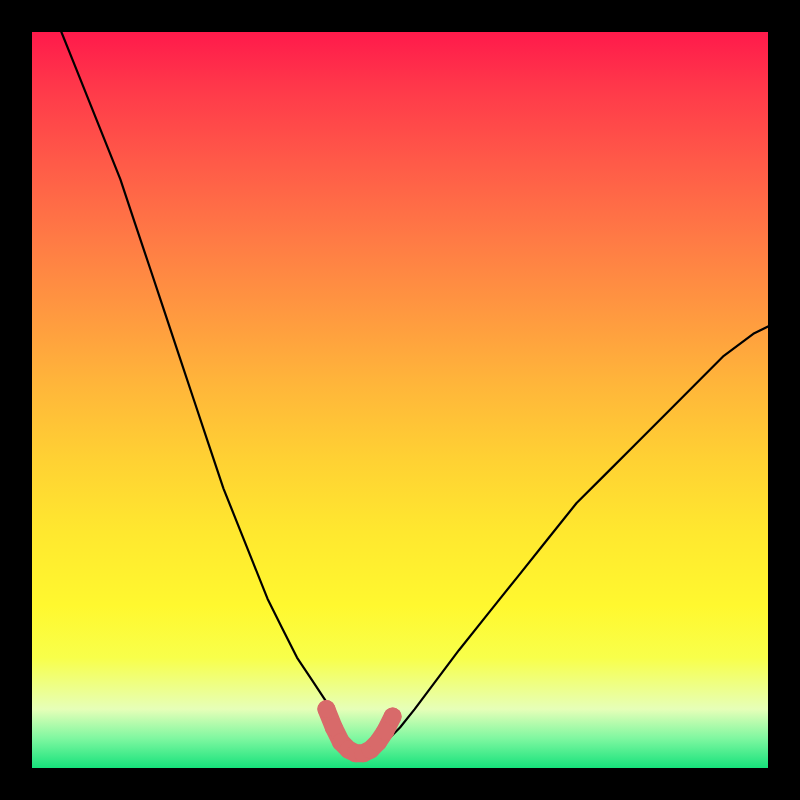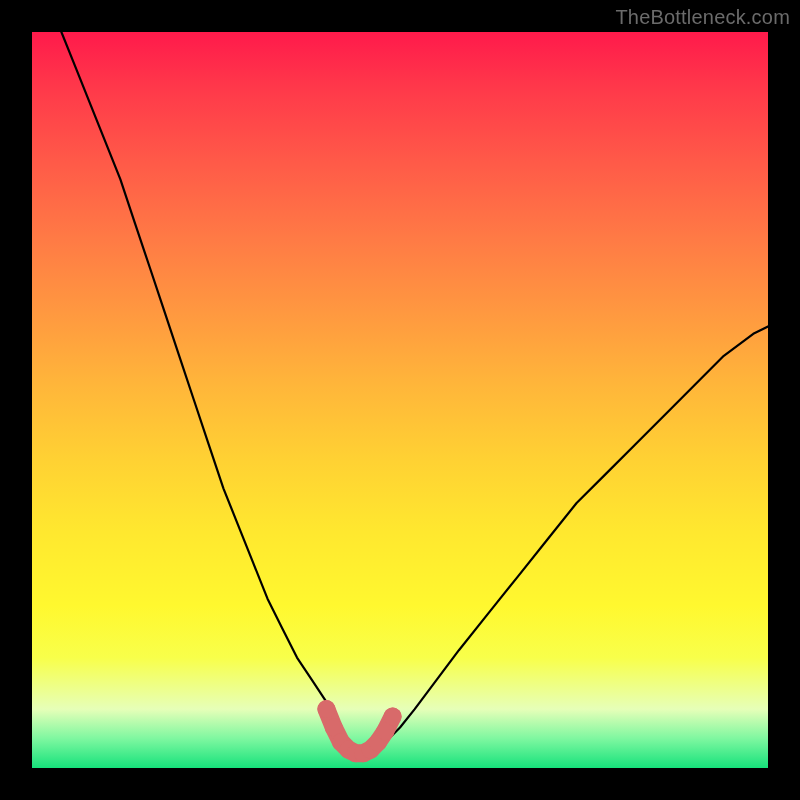--- a/index.html
+++ b/index.html
@@ -76,15 +76,14 @@
           <circle cx="323.8" cy="721.3" r="9" fill="#d86a6a"></circle>
           <circle cx="331.2" cy="721.3" r="9" fill="#d86a6a"></circle>
           <circle cx="338.6" cy="717.6" r="9" fill="#d86a6a"></circle>
           <circle cx="345.9" cy="710.2" r="9" fill="#d86a6a"></circle>
           <circle cx="353.3" cy="699.2" r="9" fill="#d86a6a"></circle>
           <circle cx="360.6" cy="684.5" r="9" fill="#d86a6a"></circle>
         </g>
     </svg>
   </div>
 
-  <div class="watermark">TheBottleneck.com</div>
 
 </div>
 
 </body></html>

